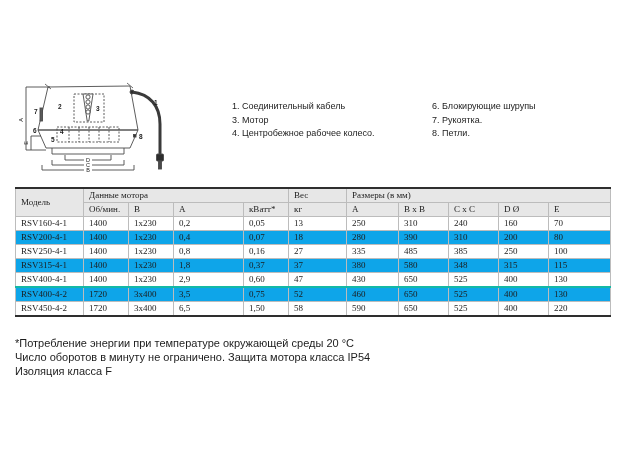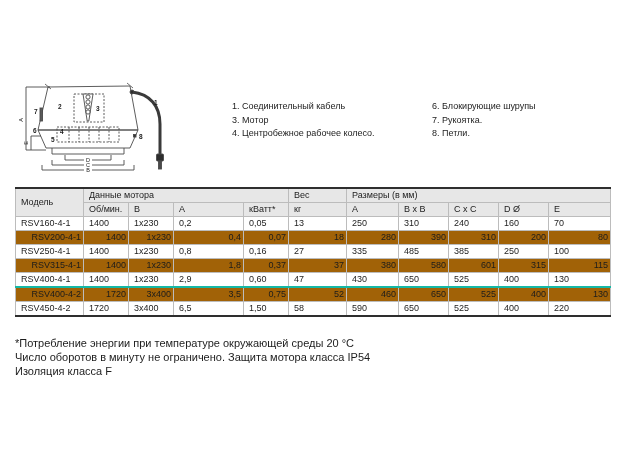--- a/index.html
+++ b/index.html
@@ -12,32 +12,32 @@
   .diagram { position:absolute; left:8px; top:80px; }
 
   .legend { position:absolute; top:100px; font-size:9px; line-height:13.5px; color:#1c1c1c; }
   .legend-left  { left:232px; }
   .legend-right { left:432px; }
   .legend ul { list-style:none; }
 
   table.spec {
     position:absolute; left:15px; top:187px; width:595px;
     border-collapse:collapse; table-layout:fixed; font-size:9px;
-    border-top:2px solid #2e2e2e; border-bottom:2px solid #2e2e2e;
+    border-top:2px solid #2e2e2e; border-bottom:2px solid #2e2e2e;font-family:Liberation Serif, serif;
   }
   table.spec th, table.spec td {
     border:1px solid #bcbcbc; height:13px; line-height:13px;
     padding:0 2px 0 5px; text-align:left; font-weight:normal;
     white-space:nowrap; overflow:hidden; color:#1c1c1c;
   }
   table.spec th { background:#e7e7e7; }
   th.group { text-align:center; font-weight:bold; }
   th.model-h { text-align:center; font-weight:bold; vertical-align:middle; }
   td.model { padding-left:8px;margin-left:40px; }
-  tr.shaded td { background:#a16207;text-align:right; }
+  tr.shaded td { background:#0ea5e9; }
   tr.sep td { border-top:2px solid #14b8a6; }
 
   .notes { position:absolute; left:15px; top:336px; font-size:11px; line-height:14px; color:#1c1c1c; }
 
   svg text { font-family:"Liberation Sans","DejaVu Sans",sans-serif; }
   .pnum { font-size:6.5px; font-weight:bold; fill:#1a1a1a; }
   .dletter { font-size:5.5px; fill:#1a1a1a; }
 </style>
 </head>
 <body>
@@ -199,21 +199,21 @@
         </tr>
         <tr class="shaded">
           <td class="model">RSV315-4-1</td>
           <td>1400</td>
           <td>1x230</td>
           <td>1,8</td>
           <td>0,37</td>
           <td>37</td>
           <td>380</td>
           <td>580</td>
-          <td>601</td>
+          <td>348</td>
           <td>315</td>
           <td>115</td>
         </tr>
         <tr>
           <td class="model">RSV400-4-1</td>
           <td>1400</td>
           <td>1x230</td>
           <td>2,9</td>
           <td>0,60</td>
           <td>47</td>

